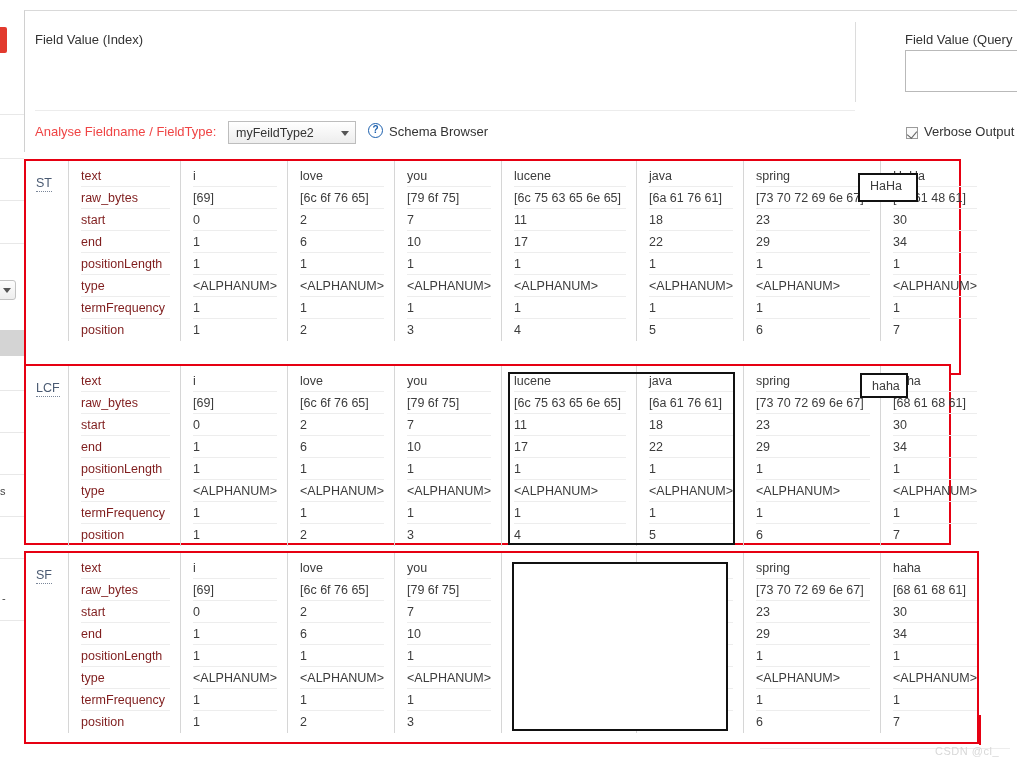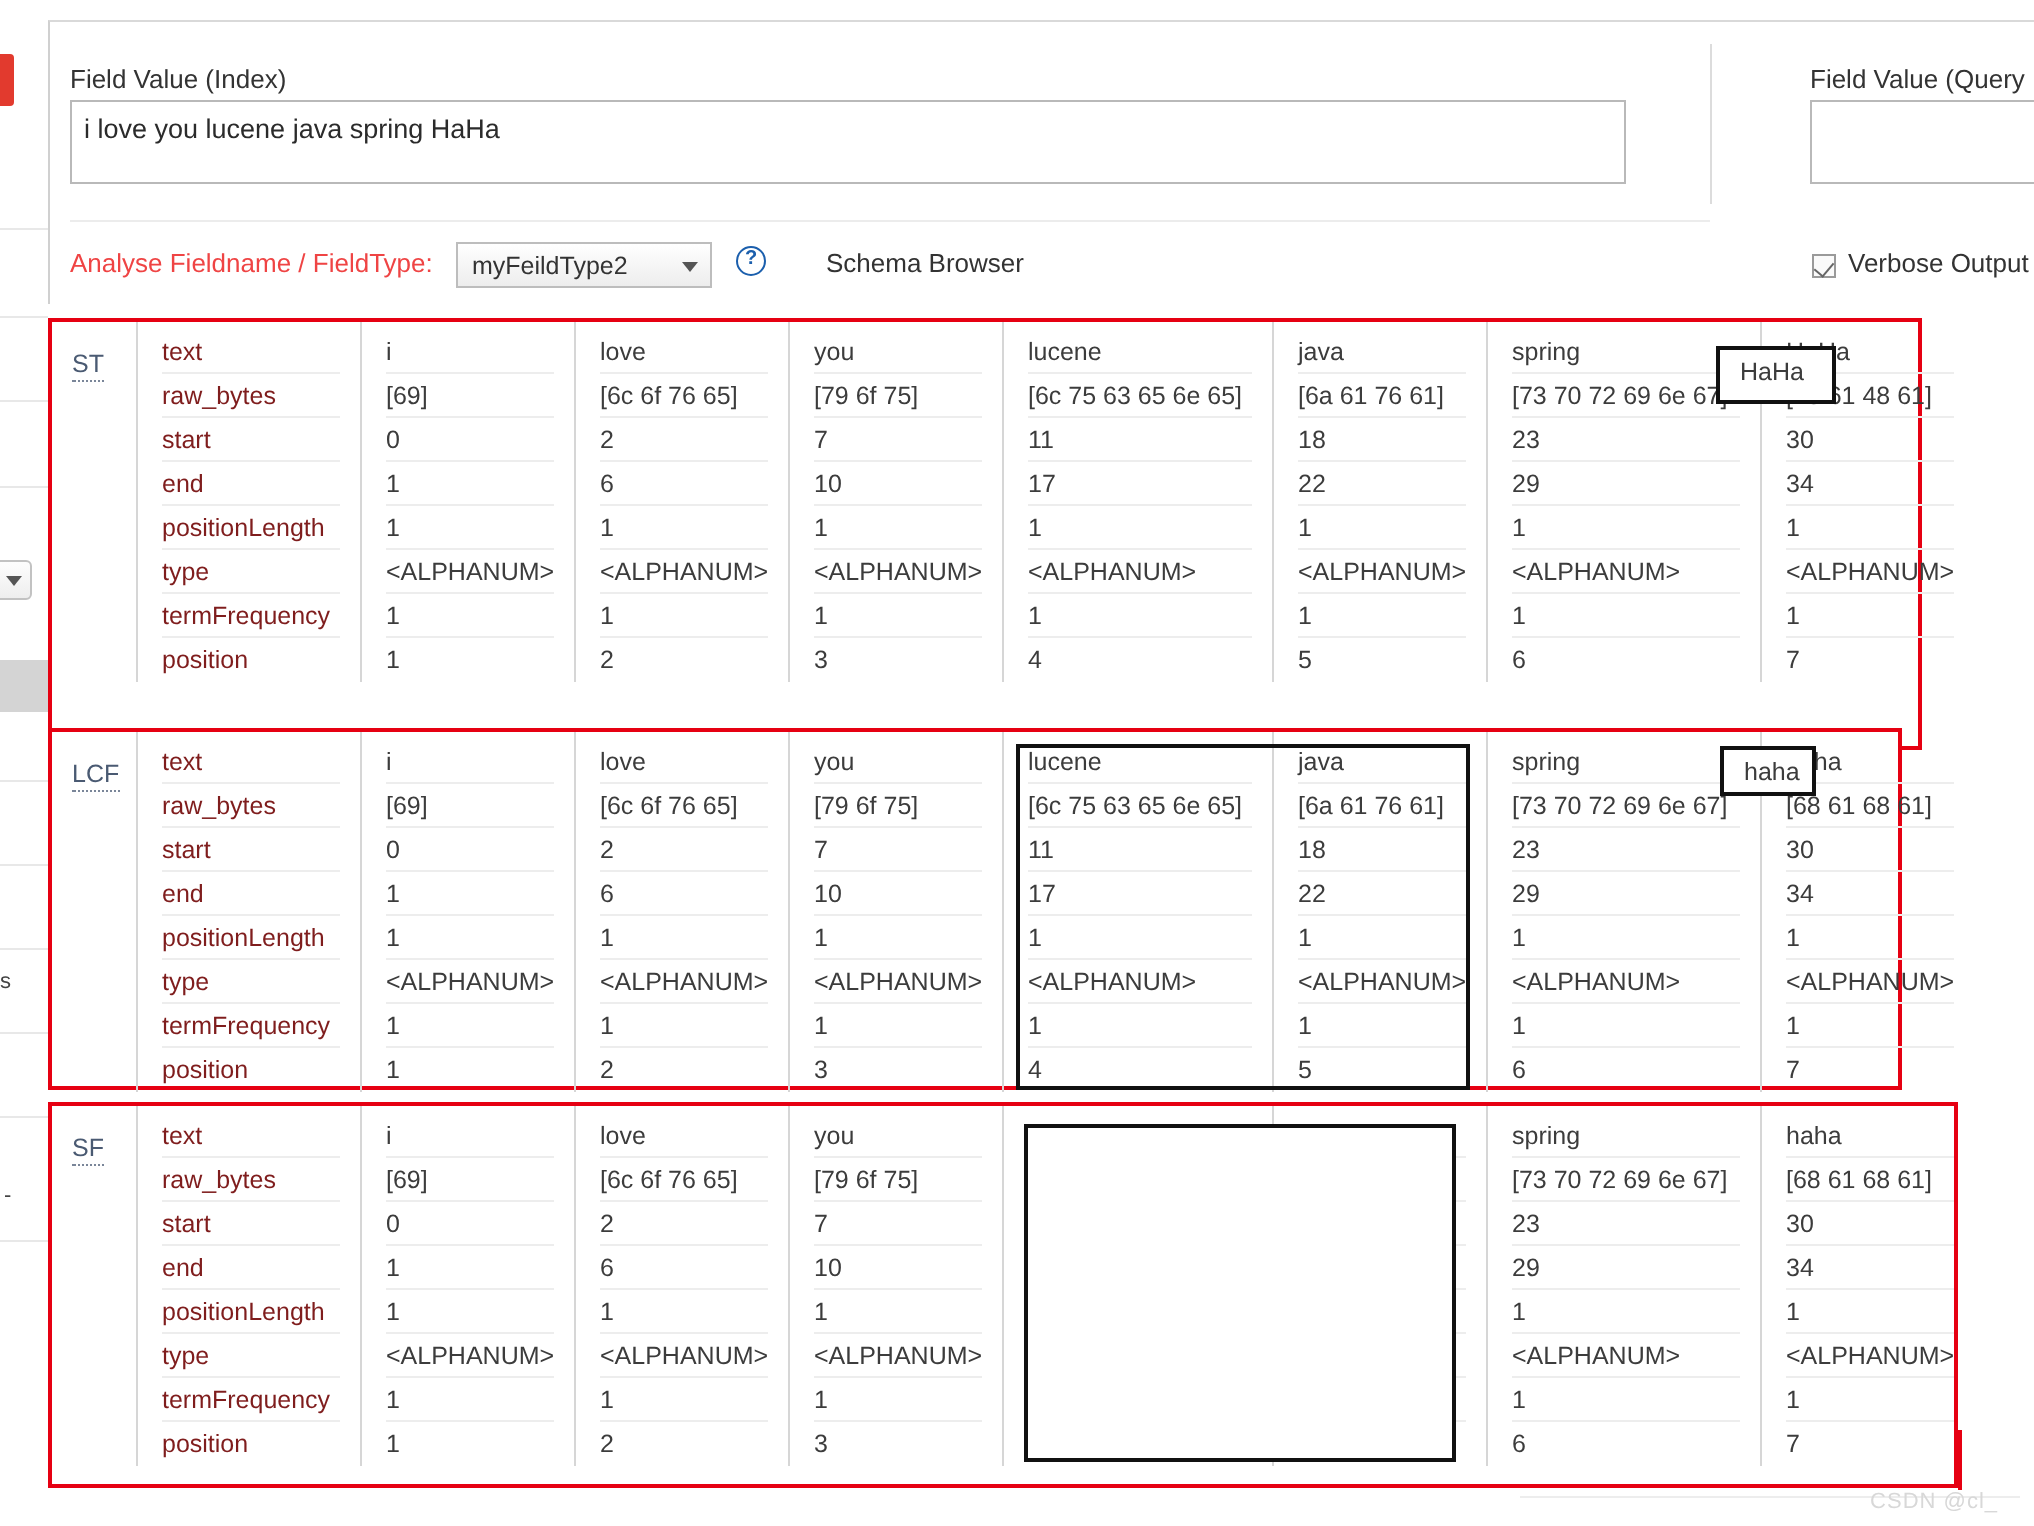--- a/index.html
+++ b/index.html
@@ -157,21 +157,20 @@
     color: #1b5fad;
     font-size: 10px;
     font-weight: bold;
     text-align: center;
     line-height: 12px;
   }
   .schema-browser {
     position: absolute; left: 389px; top: 124px;
     font-size: 13px; color: #333;
     white-space: nowrap;
-    margin-left: 24px;
   }
   .verbose-wrap {
     position: absolute; left: 906px; top: 124px;
     display: flex; align-items: flex-end; gap: 6px;
     white-space: nowrap;
   }
   .verbose-box {
     width: 12px; height: 12px;
     border: 1px solid #9a9a9a;
     background: #fafafa;
@@ -316,21 +315,20 @@
     <div class="tiny-txt">s</div>
     <div class="row-line" style="top:558px"></div>
     <div class="tiny-dash">-</div>
     <div class="row-line" style="top:620px"></div>
   </div>
 
   <div class="panel-divider"></div>
   <div class="top-panel"></div>
 
   <div class="fld-label lbl-index">Field Value (Index)</div>
-  <textarea class="textarea-index" style="">i love you lucene java spring HaHa</textarea>
 
   <div class="vsep"></div>
 
   <div class="fld-label lbl-query">Field Value (Query</div>
   <textarea class="textarea-query" style=""></textarea>
 
   <div class="hsep-thin"></div>
 
   <div class="analyse-label">Analyse Fieldname / FieldType:</div>
 

